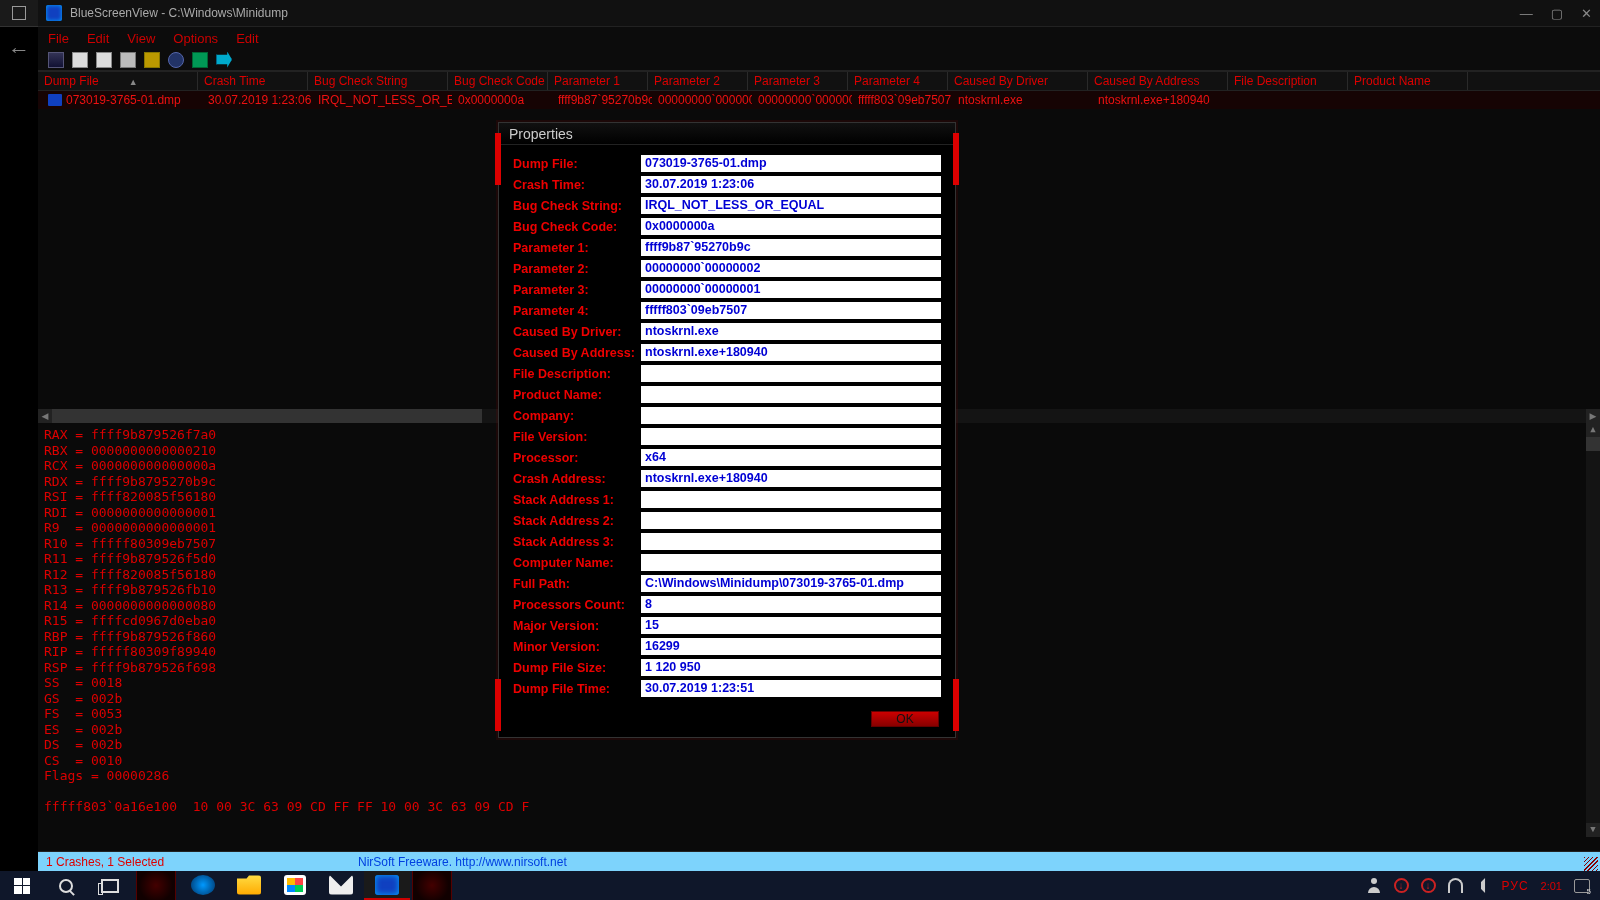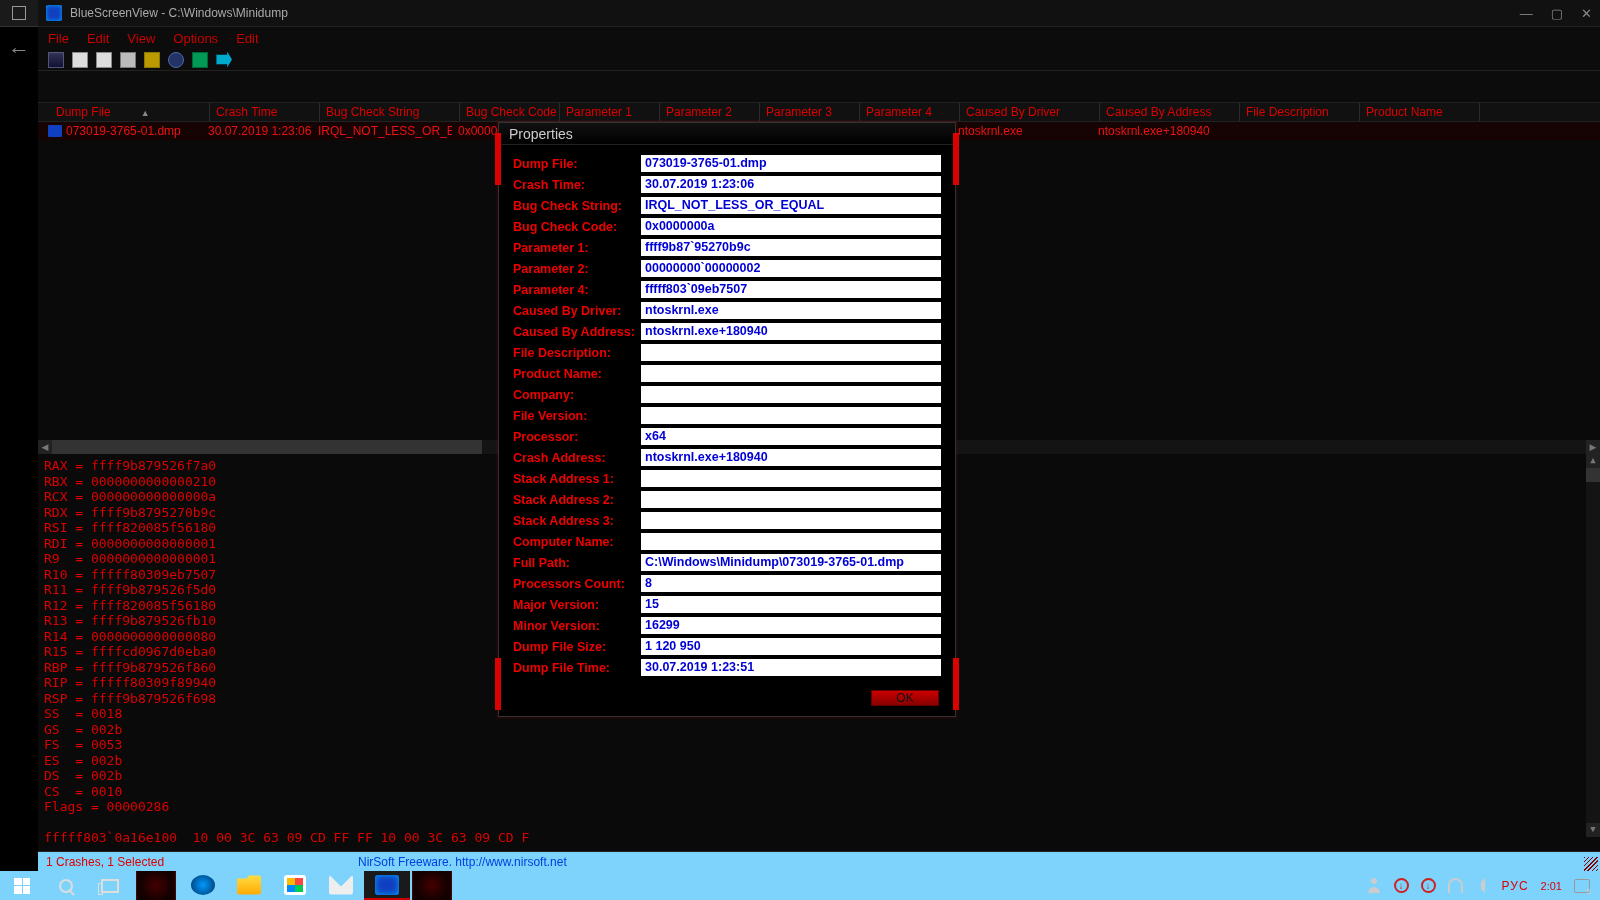--- a/index.html
+++ b/index.html
@@ -51,22 +51,21 @@
   .tb-save { background: linear-gradient(#335,#113); border:1px solid #557; }
   .tb-doc { background: #ddd; border:1px solid #888; }
   .tb-copy { background: #bbb; border:1px solid #777; }
   .tb-props { background: #b90; border:1px solid #870; }
   .tb-find { background: #236; border:1px solid #56a; border-radius: 50%; }
   .tb-ref { background: #095; border:1px solid #063; }
   .tb-exit { background: #0ac; border:1px solid #068; clip-path: polygon(0 20%,70% 20%,70% 0,100% 50%,70% 100%,70% 80%,0 80%);}
   .grid-header {
     height: 20px; display: flex; background: #111; font-size: 12px;
     border-top: 1px solid #222; border-bottom: 1px solid #222;
-    padding-left: 12px;
-    margin-top: 31px;
+    padding-left: 0;
   }
   .grid-header .col {
     padding: 2px 6px; color: #d00; border-right: 1px solid #2a2a2a;
     white-space: nowrap; overflow: hidden;
   }
   .w-file{width:160px} .w-time{width:110px} .w-bcs{width:140px} .w-bcc{width:100px}
   .w-p{width:100px} .w-cbd{width:140px} .w-cba{width:140px} .w-fd{width:120px} .w-pn{width:120px}
   .sort-ind { margin-left: 30px; color: #888; font-size: 9px; }
   .grid-row {
     height: 18px; display: flex; align-items: center; font-size: 12px;
@@ -128,21 +127,21 @@
   }
   .dialog-footer { display: flex; justify-content: flex-end; padding: 4px 16px 10px; }
   .ok-btn {
     width: 68px; height: 16px; background: linear-gradient(#c00,#800);
     color: #111; font-size: 12px; border: 1px solid #600;
     display: flex; align-items: center; justify-content: center; cursor: pointer;
   }
   
   .taskbar {
     position: absolute; left: 0; right: 0; bottom: 0; height: 29px;
-    background: #7dd3fc; display: flex; align-items: center;
+    background: #0f172a; display: flex; align-items: center;
   }
   .taskbar .tb-btn { width: 44px; height: 29px; display: flex; align-items: center; justify-content: center; }
   .start-icon { width: 16px; height: 16px; display: grid; grid-template: 1fr 1fr/1fr 1fr; gap: 1px;}
   .start-icon span { background: #fff; }
   .search-icon { width: 14px; height: 14px; border: 2px solid #ddd; border-radius: 50%; position: relative;}
   .search-icon::after { content:""; position:absolute; width:6px;height:2px;background:#ddd; bottom:-3px;right:-4px; transform:rotate(45deg);}
   .taskview-icon { width: 18px; height: 14px; border: 2px solid #ddd; position: relative;}
   .taskview-icon::before{content:"";position:absolute;left:-5px;top:2px;width:3px;height:10px;border:1px solid #ddd;}
   .tb-decor { width: 40px; height: 29px; background: radial-gradient(circle at 50% 50%, #400 0, #100 70%);
     border-left:1px solid #500;border-right:1px solid #500; margin: 0 4px;}
@@ -312,20 +311,24 @@
       </div>
     <div class="prop-row">
         <div class="lbl">Parameter 1:</div>
         <div class="val">ffff9b87`95270b9c</div>
       </div>
     <div class="prop-row">
         <div class="lbl">Parameter 2:</div>
         <div class="val">00000000`00000002</div>
       </div>
     <div class="prop-row">
+        <div class="lbl">Parameter 3:</div>
+        <div class="val">00000000`00000001</div>
+      </div>
+    <div class="prop-row">
         <div class="lbl">Parameter 4:</div>
         <div class="val">fffff803`09eb7507</div>
       </div>
     <div class="prop-row">
         <div class="lbl">Caused By Driver:</div>
         <div class="val">ntoskrnl.exe</div>
       </div>
     <div class="prop-row">
         <div class="lbl">Caused By Address:</div>
         <div class="val">ntoskrnl.exe+180940</div>

